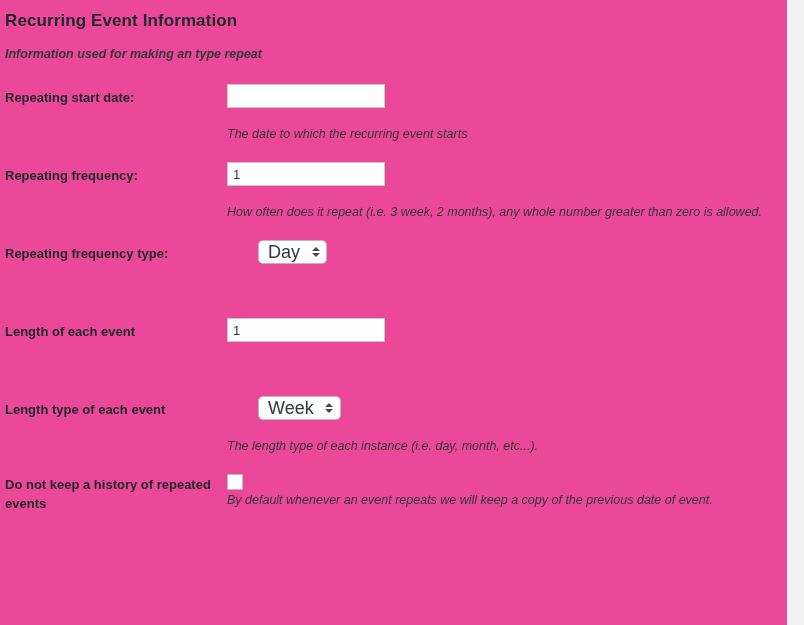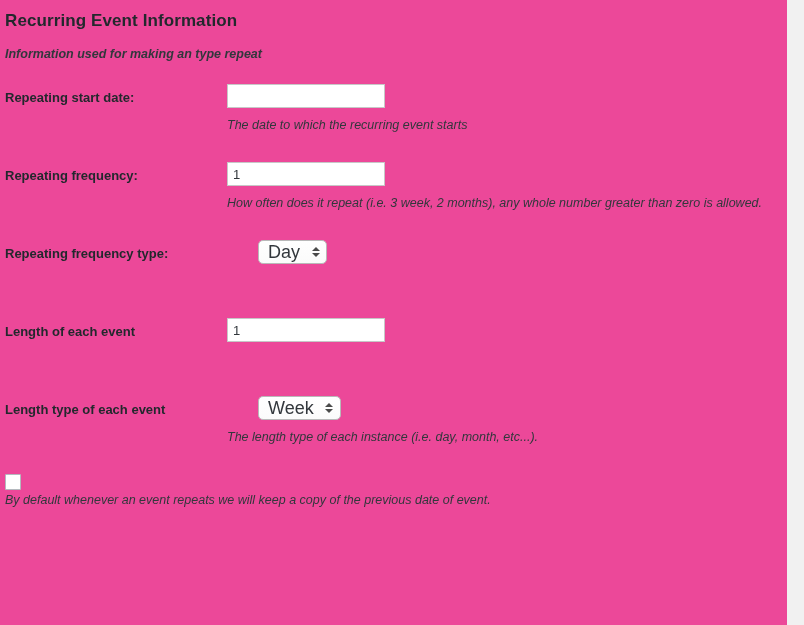--- a/index.html
+++ b/index.html
@@ -145,21 +145,21 @@
     border-radius: 1px;
     display: inline-block;
     vertical-align: top;
   }
 
   .field-desc {
     font-size: 12.5px;
     font-style: italic;
     color: #32373c;
     line-height: 17px;
-    margin-top: 9px;
+    margin-top: 18px;
     white-space: nowrap;
   }
   .last-row .field-desc {
     margin-top: 0;
     font-style: italic;
   }
 </style>
 </head>
 <body>
 
@@ -217,19 +217,20 @@
         <span class="stepper">
           <span class="tri-up"></span>
           <span class="tri-down"></span>
         </span>
       </div>
       <div class="field-desc">The length type of each instance (i.e. day, month, etc...).</div>
     </div>
   </div>
 
   <div class="form-row last-row">
+    <div class="field-label">Do not keep a history of repeated events</div>
     <div class="field-area">
       <span class="checkbox-box"></span>
       <div class="field-desc">By default whenever an event repeats we will keep a copy of the previous date of event.</div>
     </div>
   </div>
 
 </div>
 
 </body></html>

